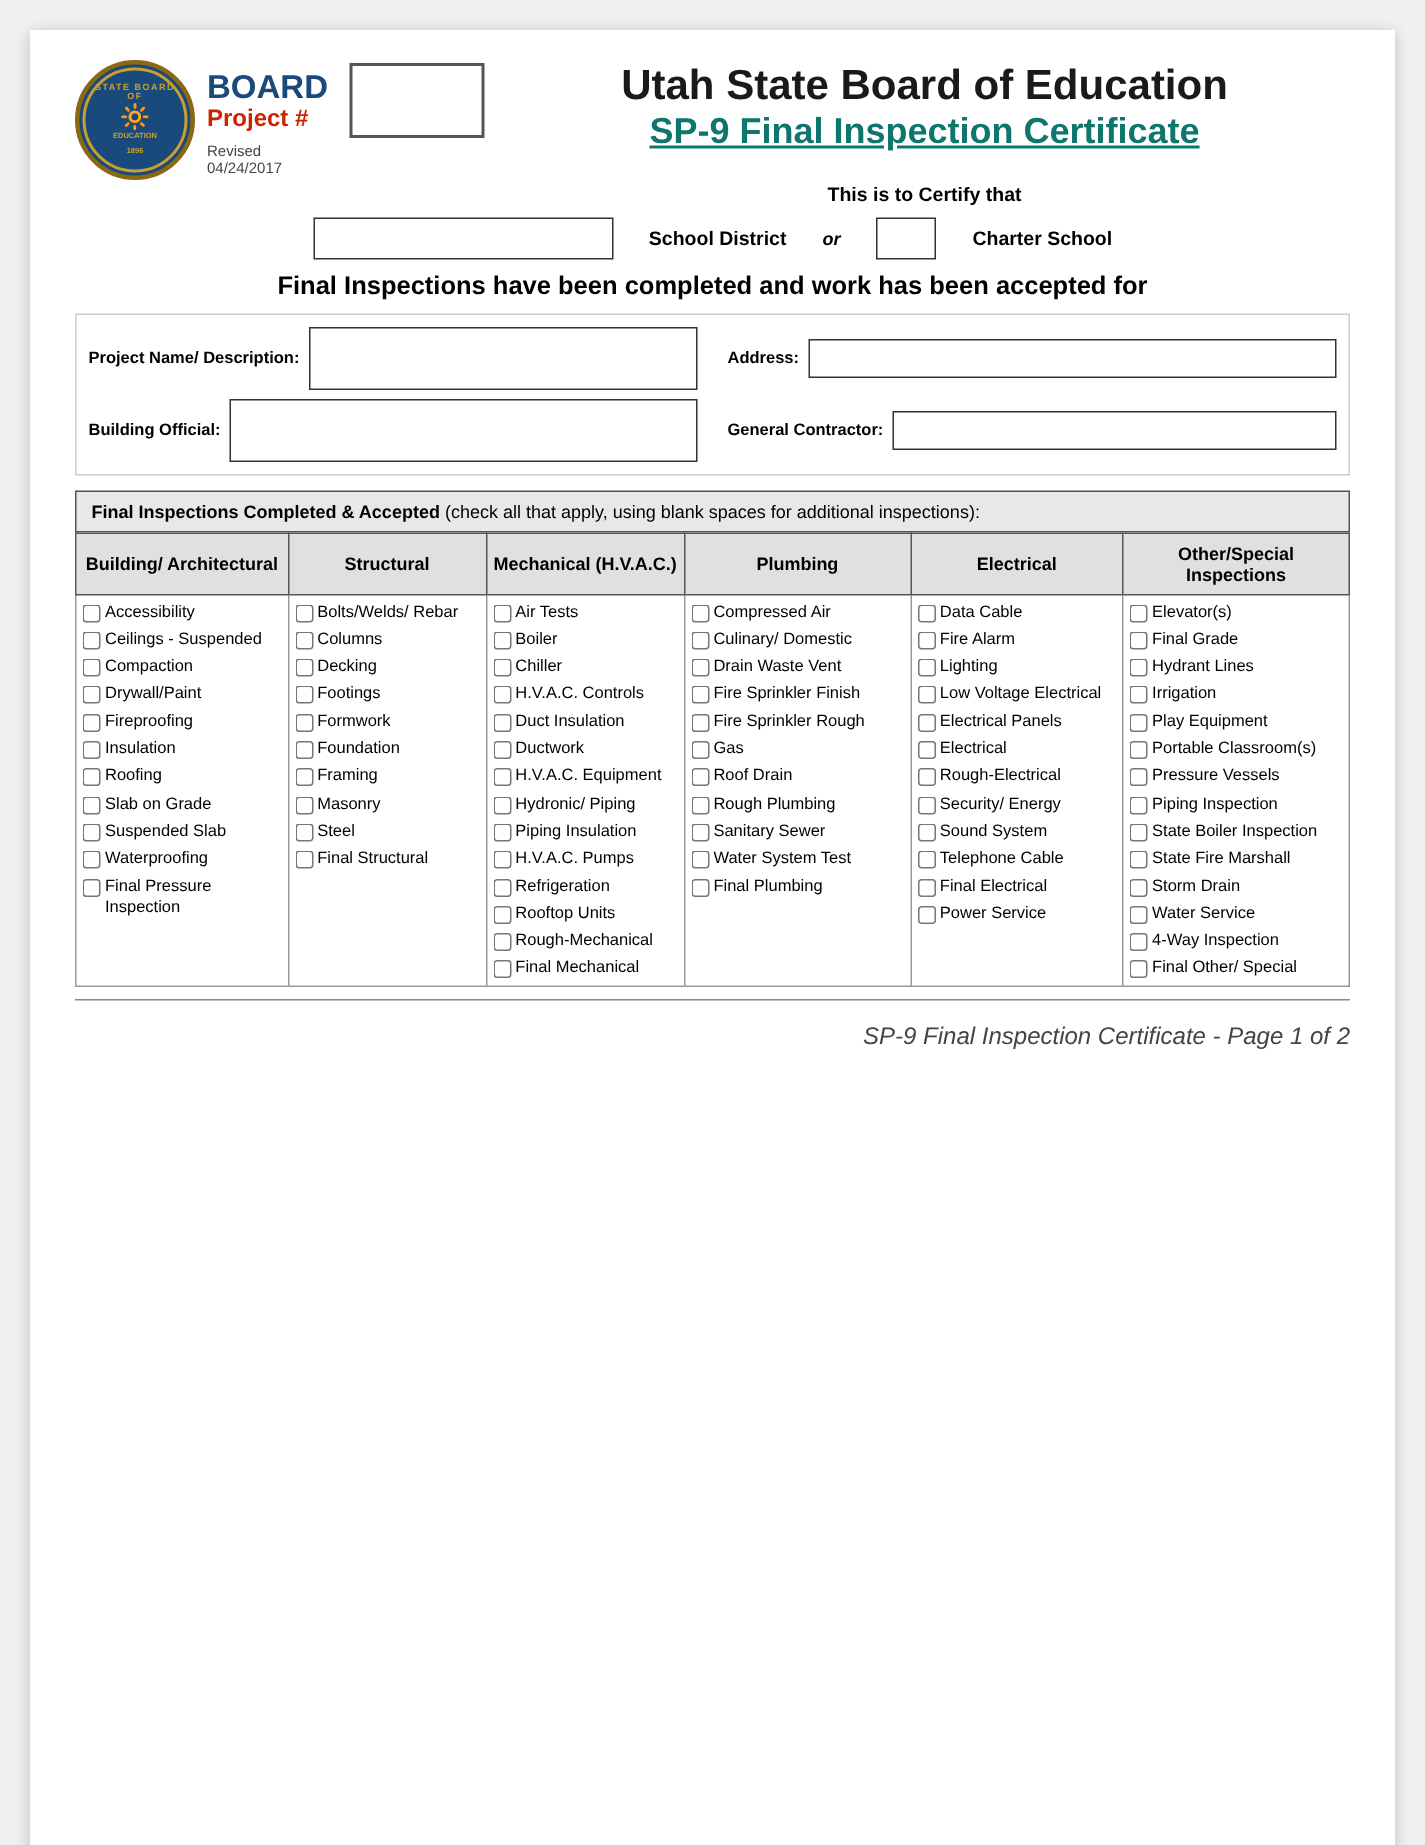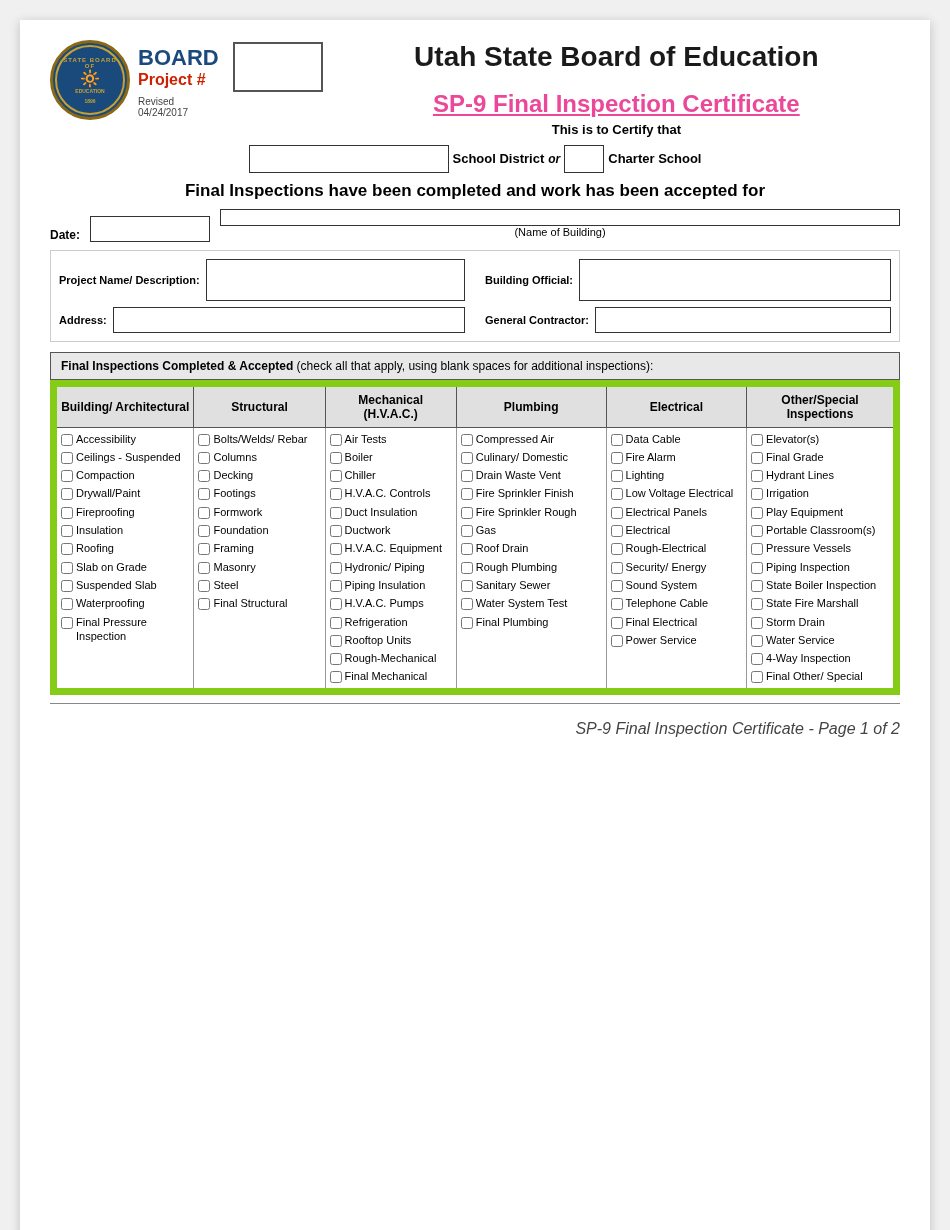--- a/index.html
+++ b/index.html
@@ -90,43 +90,42 @@
     }
     .title-area h1 {
       font-size: 28px;
       font-weight: bold;
       color: #1a1a1a;
       line-height: 1.2;
     }
     .title-area h2 {
       font-size: 24px;
       font-weight: bold;
-      color: #ec4899;
+      color: #0f766e;
       text-decoration: underline;
-      margin-top: 16px;
     }
     .certify-text {
       text-align: center;
       font-size: 13px;
       font-weight: bold;
-      margin-top: 4px;
+      margin-top: 20px;
     }
     
     .revised {
       font-size: 10px;
       color: #444;
       margin-top: 4px;
     }
     
     .school-district-row {
       display: flex;
       align-items: center;
       justify-content: center;
       margin: 8px 0;
-      gap: 4px;
+      gap: 24px;
     }
     .school-district-row input[type="text"] {
       height: 28px;
       border: 1px solid #333;
       padding: 2px 6px;
       font-size: 12px;
     }
     .sd-input { width: 200px; }
     .small-input { width: 40px; }
     .label-bold { font-weight: bold; font-size: 13px; }
@@ -188,21 +187,21 @@
       border: 1px solid #555;
       padding: 6px 10px;
       font-size: 12px;
       margin-top: 10px;
       margin-bottom: 0;
     }
     .table-header-box strong { font-weight: bold; }
     .inspection-table {
       width: 100%;
       border-collapse: collapse;
-      border: 7px solid #84cc16;
+      border: 1px solid #84cc16;
       font-size: 11.5px;
     }
     .inspection-table th {
       background: #e0e0e0;
       border: 1px solid #555;
       padding: 6px 4px;
       text-align: center;
       font-weight: bold;
       font-size: 12px;
     }
@@ -293,42 +292,34 @@
   <div class="school-district-row">
     <input type="text" class="sd-input" style="">
     <span class="label-bold">School District</span>
     <span style="font-style:italic; font-weight:bold;">or</span>
     <input type="text" class="small-input" style="">
     <span class="label-bold">Charter School</span>
   </div>
 
   <div class="final-inspections-text">Final Inspections have been completed and work has been accepted for</div>
 
-  <div class="date-building-row">
-    <span class="date-label">Date:</span>
-    <input type="text" class="date-input" style="">
-    <div class="building-name-container">
-      <input type="text" class="building-name-input" style="">
-      <div class="building-name-label">(Name of Building)</div>
-    </div>
-  </div>
 
 
   <div class="project-info">
     <div class="info-row">
       <span class="info-label">Project Name/ Description:</span>
       <input type="text" class="info-input-tall" style="">
     </div>
     <div class="info-row">
+      <span class="info-label">Address:</span>
+      <input type="text" class="info-input" style="">
+    </div>
+    <div class="info-row">
       <span class="info-label">Building Official:</span>
       <input type="text" class="info-input-tall" style="">
-    </div>
-    <div class="info-row">
-      <span class="info-label">Address:</span>
-      <input type="text" class="info-input" style="">
     </div>
     <div class="info-row">
       <span class="info-label">General Contractor:</span>
       <input type="text" class="info-input" style="">
     </div>
   </div>
 
   <div class="table-header-box">
     <strong>Final Inspections Completed &amp; Accepted</strong>
     <span>(check all that apply, using blank spaces for additional inspections):</span>

